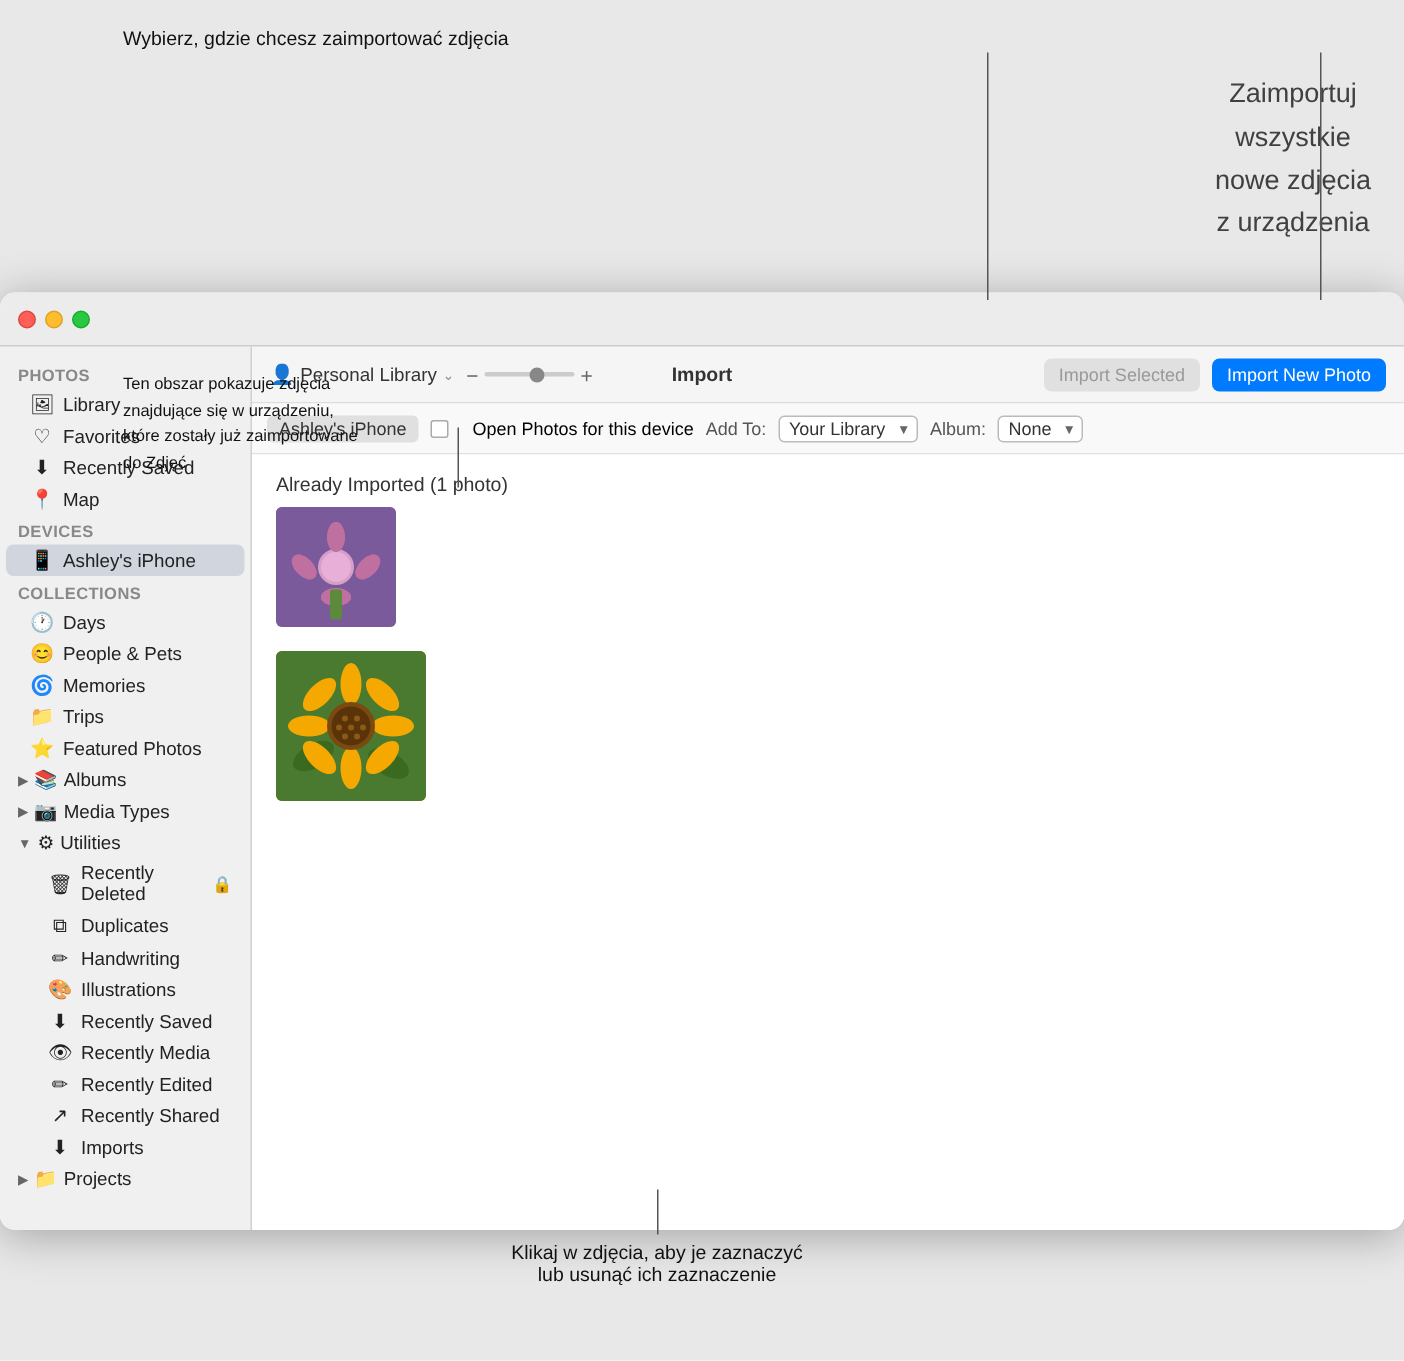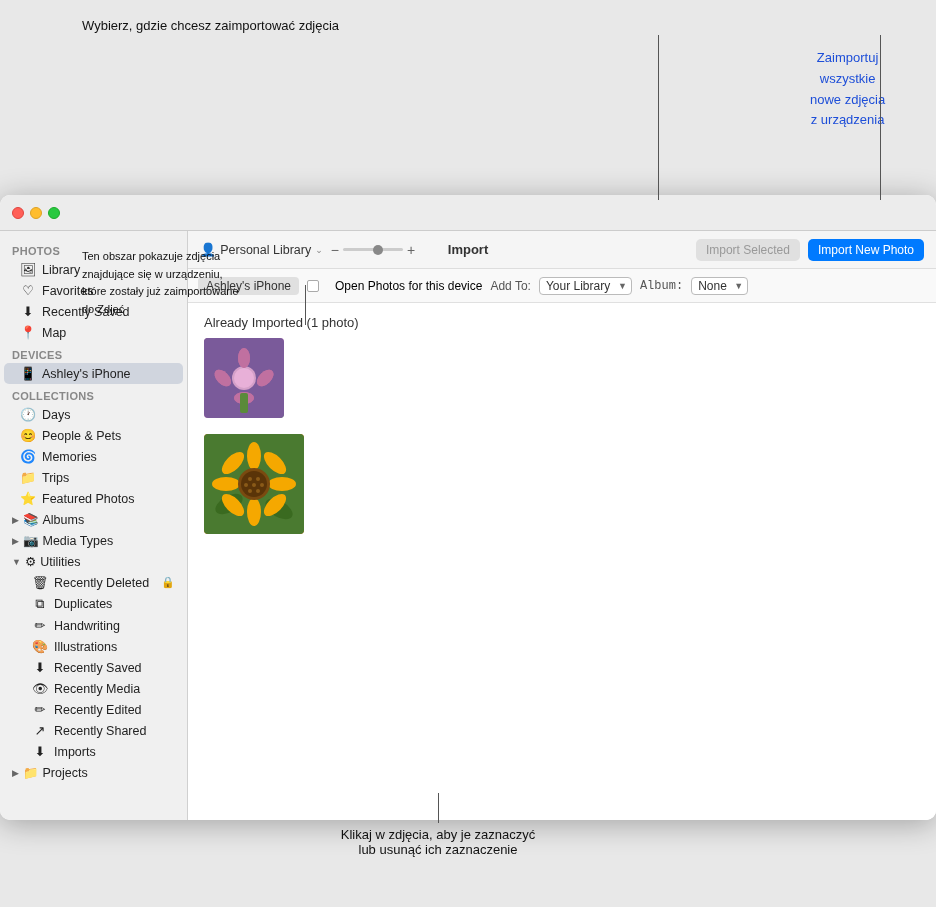--- a/index.html
+++ b/index.html
@@ -55,21 +55,21 @@
 
     
     .content-area {
       display: flex;
       flex: 1;
       overflow: hidden;
     }
 
     
     .sidebar {
-      width: 188px;
+      width: 168px;
       background: #f0f0f0;
       border-right: 1px solid #d0d0d0;
       overflow-y: auto;
       flex-shrink: 0;
       padding: 8px 0;
     }
     .sidebar-section-label {
       font-size: 11px;
       font-weight: 600;
       color: #888;
@@ -330,21 +330,21 @@
 
 <div style="position:absolute; top:248px; left:82px; font-size:11px; color:#111; line-height:1.6; z-index:20;">
   <span style="white-space:pre;">Ten obszar pokazuje zdjęcia
 znajdujące się w urządzeniu,
 które zostały już zaimportowane
 do Zdjęć</span>
 </div>
 
 <div style="position:absolute; top:285px; left:305px; width:1px; height:40px; background:#555; z-index:20;"></div>
 
-<div style="position:absolute; top:48px; left:810px; font-size:13px; color:#1d4ed8; line-height:1.6; text-align:center; z-index:20;">
+<div style="position:absolute; top:48px; left:810px; font-size:18px; color:#404040; line-height:1.6; text-align:center; z-index:20;">
   <div>Zaimportuj</div>
   <div>wszystkie</div>
   <div>nowe zdjęcia</div>
   <div>z urządzenia</div>
 </div>
 
 <div style="position:absolute; top:35px; left:880px; width:1px; height:165px; background:#555; z-index:20;"></div>
 
 <div class="app-window">
 
@@ -496,21 +496,21 @@
           <div class="open-photos-checkbox"></div>
           <span>Open Photos for this device</span>
         </label>
         <span style="color:#555;">Add To:</span>
         <div class="select-wrapper">
           <select class="add-to-select">
             <option>Your Library</option>
           </select>
           <span class="select-arrow">▼</span>
         </div>
-        <span style="color:#555;font-family:Liberation Mono, monospace;">Album:</span>
+        <span style="color:#555;">Album:</span>
         <div class="select-wrapper">
           <select class="album-select">
             <option>None</option>
           </select>
           <span class="select-arrow">▼</span>
         </div>
       </div>
 
       <div class="import-content">
 

